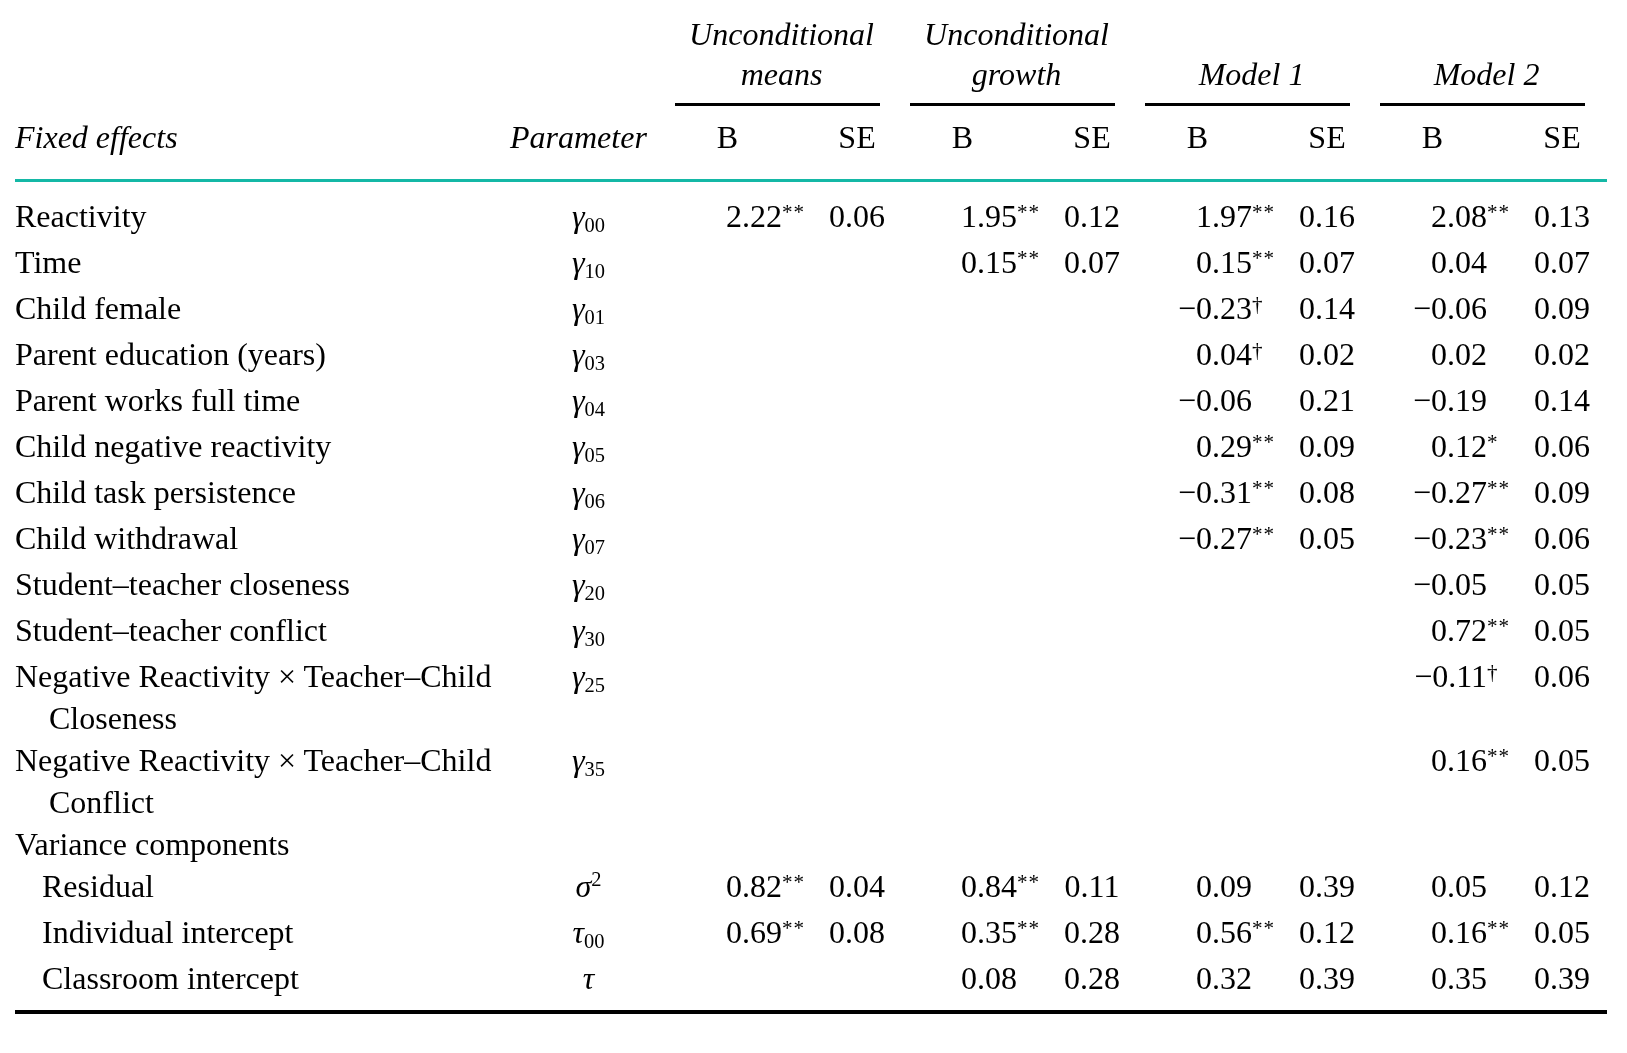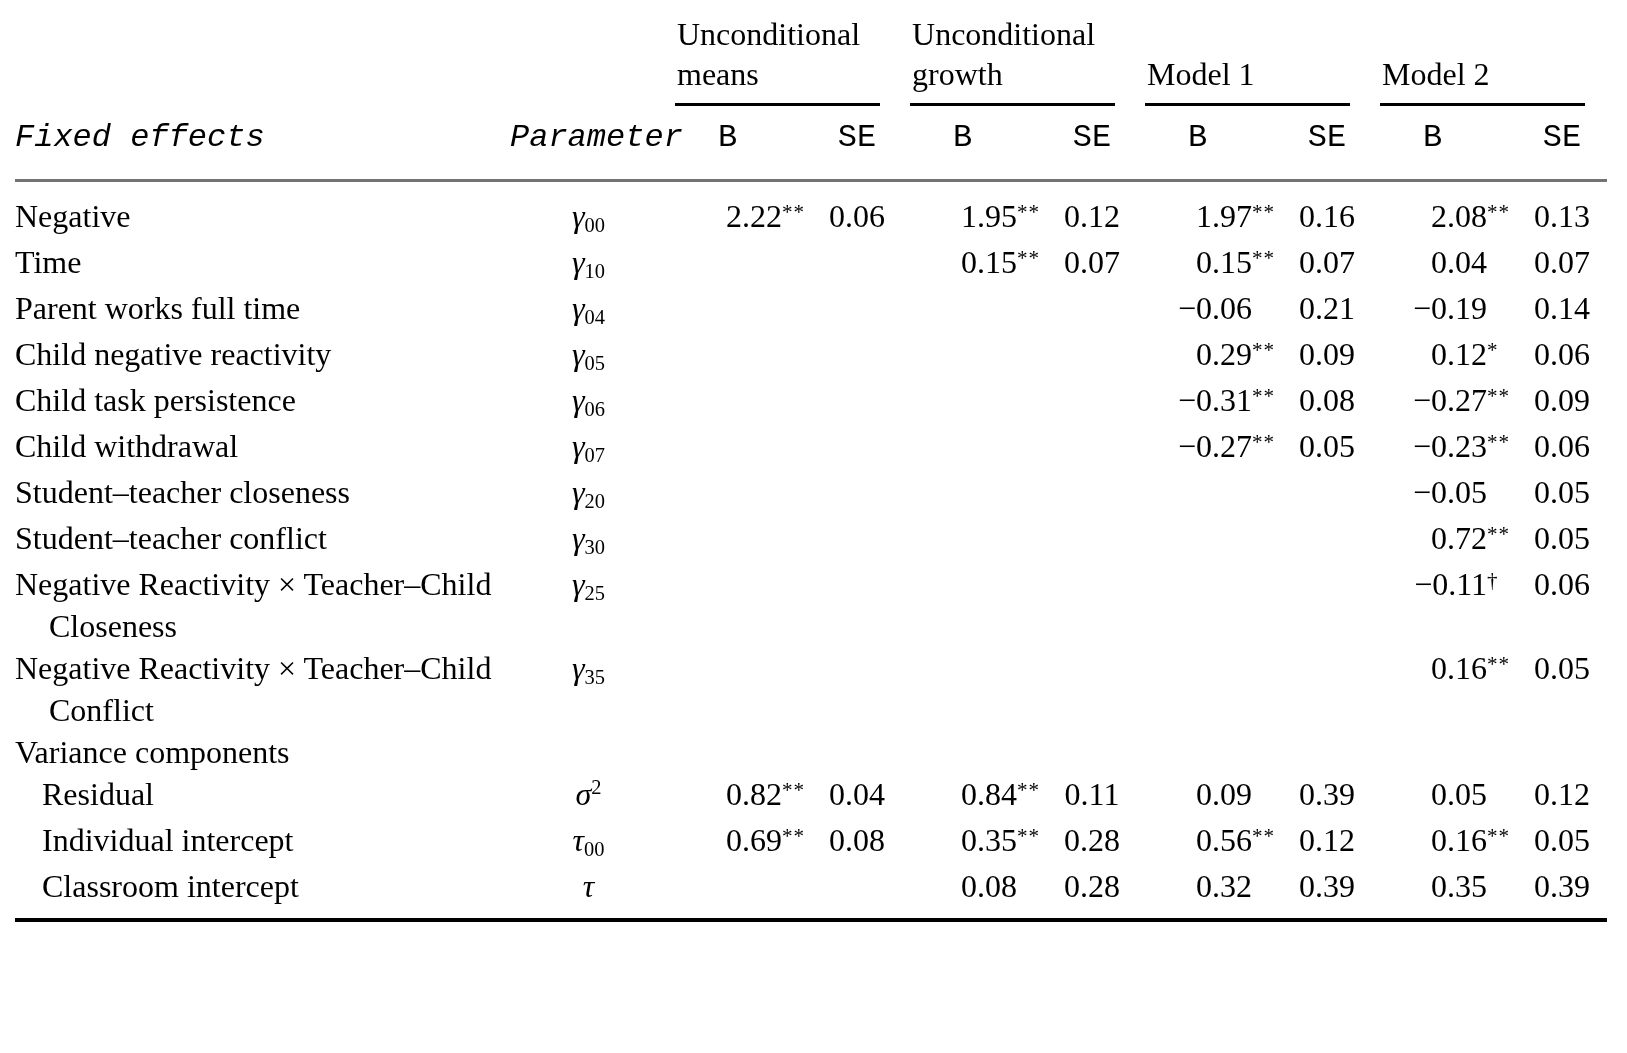--- a/index.html
+++ b/index.html
@@ -16,35 +16,35 @@
   table {
     border-collapse: collapse;
     table-layout: fixed;
     width: 1592px;
   }
 
   
   thead th { font-weight: normal; font-size: 32px; }
   tr.group-row th { vertical-align: bottom; padding-top: 6px; }
   .grp-text {
-    text-align: left;
+    font-style: italic;
+    text-align: center;
     line-height: 40px;
     padding: 0 16px 9px 10px;
   }
   .grp-rule {
     height: 0;
     border-top: 3px solid #000;
     margin: 0 22px 0 8px;
   }
   tr.colhead-row th {
     height: 74px;
     vertical-align: middle;
-    border-bottom: 3px solid #737373;
+    border-bottom: 3px solid #14b8a6;
     padding-bottom: 10px;
-    font-family: Liberation Mono, monospace;
   }
   th.fe-head { text-align: left; font-style: italic; }
   th.par-head { text-align: left; font-style: italic; }
   th.b-head { text-align: center; padding-right: 24px; }
   th.se-head { text-align: center; }
 
   
   tbody td {
     font-size: 32px;
     line-height: 42px;
@@ -132,21 +132,21 @@
         <th class="se-head">SE</th>
         <th class="b-head">B</th>
         <th class="se-head">SE</th>
         <th class="b-head">B</th>
         <th class="se-head">SE</th>
       </tr>
     </thead>
     <tbody>
         <tr>
           <td class="lbl">
-            <div>Negative</div>
+            <div>Reactivity</div>
           </td>
           <td class="par"><span class="pbase">γ</span><sub>00</sub></td>
           <td class="b"><span class="bv">2.22<sup class="sig">**</sup></span></td>
           <td class="se"><span>0.06</span></td>
           <td class="b"><span class="bv">1.95<sup class="sig">**</sup></span></td>
           <td class="se"><span>0.12</span></td>
           <td class="b"><span class="bv">1.97<sup class="sig">**</sup></span></td>
           <td class="se"><span>0.16</span></td>
           <td class="b"><span class="bv">2.08<sup class="sig">**</sup></span></td>
           <td class="se"><span>0.13</span></td>
@@ -160,20 +160,48 @@
           <td class="se"></td>
           <td class="b"><span class="bv">0.15<sup class="sig">**</sup></span></td>
           <td class="se"><span>0.07</span></td>
           <td class="b"><span class="bv">0.15<sup class="sig">**</sup></span></td>
           <td class="se"><span>0.07</span></td>
           <td class="b"><span class="bv">0.04</span></td>
           <td class="se"><span>0.07</span></td>
         </tr>
         <tr>
           <td class="lbl">
+            <div>Child female</div>
+          </td>
+          <td class="par"><span class="pbase">γ</span><sub>01</sub></td>
+          <td class="b"></td>
+          <td class="se"></td>
+          <td class="b"></td>
+          <td class="se"></td>
+          <td class="b"><span class="bv">−0.23<sup class="sig">†</sup></span></td>
+          <td class="se"><span>0.14</span></td>
+          <td class="b"><span class="bv">−0.06</span></td>
+          <td class="se"><span>0.09</span></td>
+        </tr>
+        <tr>
+          <td class="lbl">
+            <div>Parent education (years)</div>
+          </td>
+          <td class="par"><span class="pbase">γ</span><sub>03</sub></td>
+          <td class="b"></td>
+          <td class="se"></td>
+          <td class="b"></td>
+          <td class="se"></td>
+          <td class="b"><span class="bv">0.04<sup class="sig">†</sup></span></td>
+          <td class="se"><span>0.02</span></td>
+          <td class="b"><span class="bv">0.02</span></td>
+          <td class="se"><span>0.02</span></td>
+        </tr>
+        <tr>
+          <td class="lbl">
             <div>Parent works full time</div>
           </td>
           <td class="par"><span class="pbase">γ</span><sub>04</sub></td>
           <td class="b"></td>
           <td class="se"></td>
           <td class="b"></td>
           <td class="se"></td>
           <td class="b"><span class="bv">−0.06</span></td>
           <td class="se"><span>0.21</span></td>
           <td class="b"><span class="bv">−0.19</span></td>

